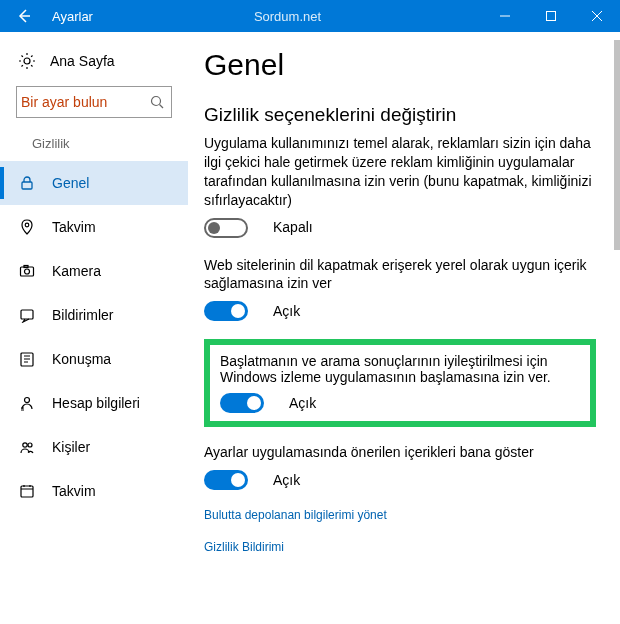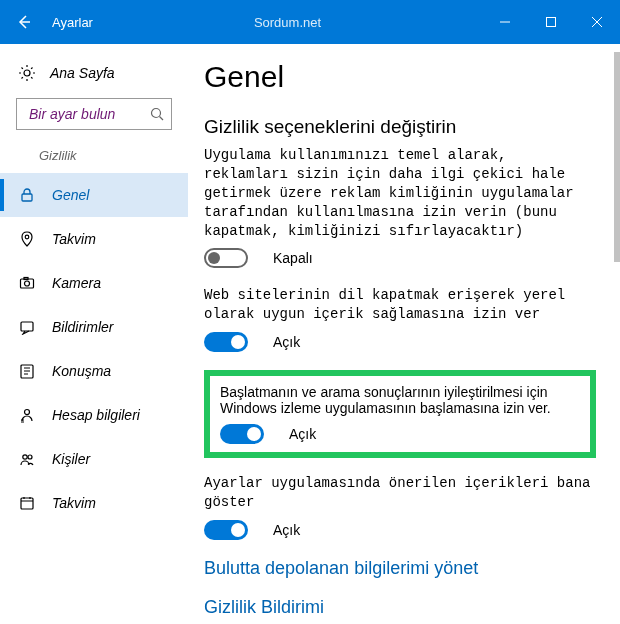--- a/index.html
+++ b/index.html
@@ -7,21 +7,21 @@
     font-family: "Segoe UI", -apple-system, sans-serif;
     font-size: 14px;
     color: #000;
     background: #fff;
     width: 620px;
     height: 624px;
     overflow: hidden;
     position: relative;
   }
   .titlebar {
-    height: 44px;
+    height: 32px;
     background: #0078d7;
     color: #fff;
     display: flex;
     align-items: center;
     font-size: 13px;
   }
   .titlebar .back {
     width: 48px;
     height: 32px;
     display: flex;
@@ -38,46 +38,44 @@
     align-items: center;
     justify-content: center;
   }
   .body {
     display: flex;
     height: calc(624px - 32px);
   }
   .sidebar {
     width: 188px;
     padding: 12px 0 0 0;
-    font-style: italic;
   }
   .home {
     display: flex;
     align-items: center;
     padding: 8px 16px 16px 18px;
     font-size: 14px;
   }
   .home .gear { width: 18px; height:18px; margin-right: 14px; display:flex; align-items:center; justify-content:center;}
   .search {
     margin: 0 16px 18px 16px;
     height: 32px;
     border: 1px solid #999;
     display: flex;
     align-items: center;
-    padding: 0 6px 0 12px;
-    color: #701a75;
+    padding: 0 6px 0 4px;
+    color: #c2410c;
     font-size: 14px;
   }
   .search .ph { flex:1; }
   .search .mag { width:16px; height:16px; display:flex; align-items:center; justify-content:center;}
   .section-label {
     padding: 0 18px 10px 32px;
     color: #666;
     font-size: 13px;
-    margin-left: 7px;
   }
   .nav-item {
     display: flex;
     align-items: center;
     height: 44px;
     padding: 0 0 0 18px;
     font-size: 14px;
     position: relative;
   }
   .nav-item.selected {
@@ -110,21 +108,21 @@
   .content h2 {
     font-weight: 400;
     font-size: 19px;
     margin: 0 0 8px 0;
   }
   .setting {
     margin-bottom: 18px;
     font-size: 14px;
     line-height: 1.35;
   }
-  .setting .desc { margin-bottom: 8px; font-family: Liberation Mono, monospace; }
+  .setting .desc { margin-bottom: 8px; }
   .toggle-row { display:flex; align-items:center; gap:25px; }
   .toggle {
     width: 44px; height: 20px;
     border-radius: 10px;
     position: relative;
     flex: 0 0 auto;
   }
   .toggle.on { background:#0078d7; }
   .toggle.on::after {
     content:"";
@@ -148,21 +146,21 @@
     border-radius:50%;
   }
   .toggle-label { font-size:14px; }
   .highlight {
     border: 6px solid #22c55e;
     padding: 8px 10px;
     margin-bottom: 16px;
   }
   .link {
     color: #0063b1;
-    font-size: 18px;
+    font-size: 12px;
     margin: 10px 0 18px 0;
     display: block;
   }
   .scrollbar {
     position:absolute;
     right:0; top:8px;
     width:6px; height:210px;
     background:#c2c2c2;
     border-radius:0;
   }

